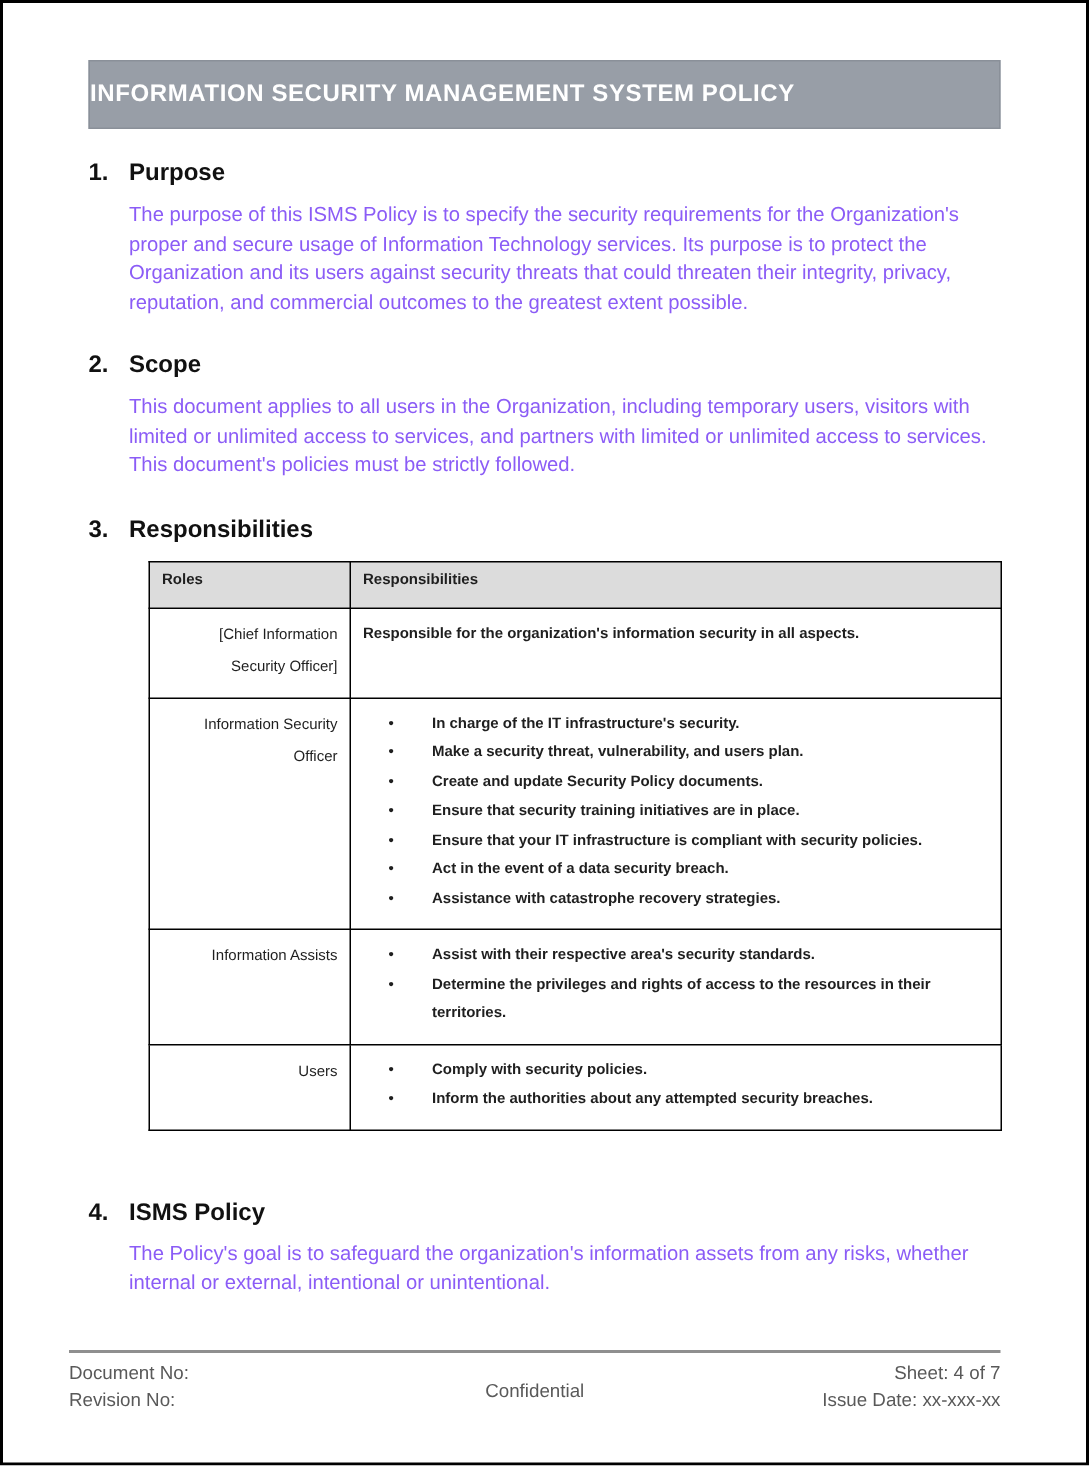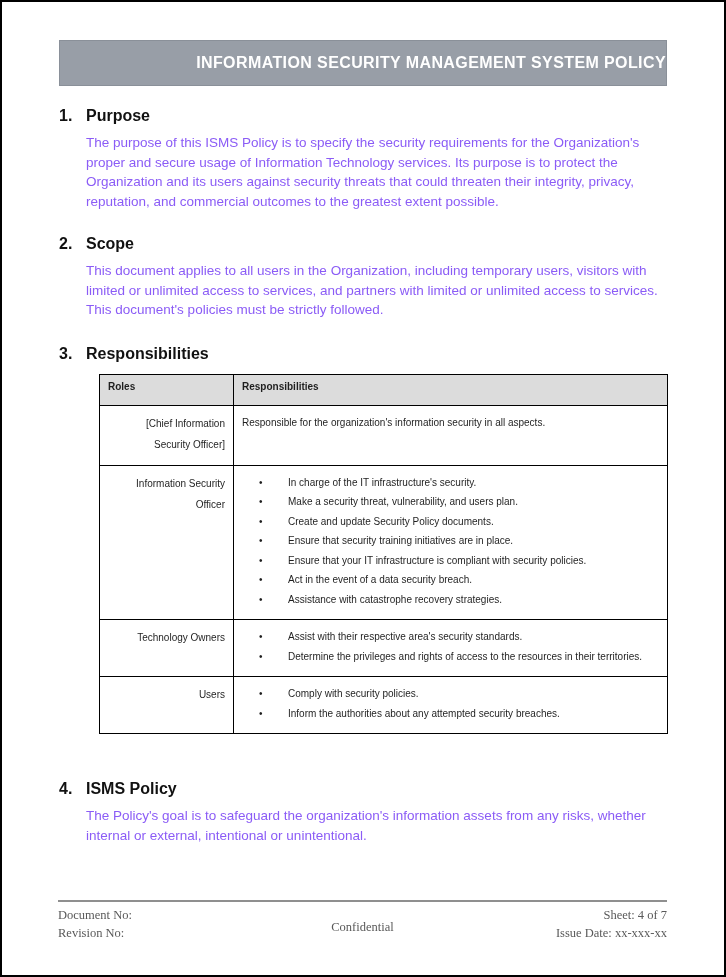--- a/index.html
+++ b/index.html
@@ -19,21 +19,21 @@
   }
   .content {
     padding: 38px 57px 0 57px;
   }
   .banner {
     height: 46px;
     background: #989EA7;
     border: 1px solid #8A9099;
     display: flex;
     align-items: center;
-    justify-content: flex-end;
+    justify-content: flex-start;
   }
   .banner-title {
     color: #ffffff;
     font-weight: bold;
     font-size: 16px;
     letter-spacing: 0.4px;
   }
   .section-heading {
     display: flex;
     font-size: 16px;
@@ -73,41 +73,41 @@
   }
   .resp-table col.c-role { width: 134px; }
   .resp-table td.role-cell {
     padding: 7px 8px 10px 8px;
     line-height: 21px;
     text-align: right;
   }
   .resp-table td.resp-cell {
     padding: 7px 8px 10px 8px;
     line-height: 19.5px;
+    font-weight: bold;
   }
   ul.resp-list {
     list-style: none;
   }
   ul.resp-list li {
     position: relative;
     padding-left: 46px;
     line-height: 19.5px;
   }
   ul.resp-list li::before {
     content: "\2022";
     position: absolute;
     left: 17px;
     top: 0;
   }
   .footer {
     position: absolute;
-    left: 56px;
+    left: 44px;
     right: 57px;
     top: 898px;
-    font-family: Liberation Serif, serif;
   }
   .footer-line {
     border-top: 2px solid #8f8f8f;
     margin-bottom: 5px;
   }
   .footer-grid {
     display: flex;
     font-size: 12.5px;
     line-height: 17.5px;
     color: #595959;
@@ -172,21 +172,21 @@
                 <li>Make a security threat, vulnerability, and users plan.</li>
                 <li>Create and update Security Policy documents.</li>
                 <li>Ensure that security training initiatives are in place.</li>
                 <li>Ensure that your IT infrastructure is compliant with security policies.</li>
                 <li>Act in the event of a data security breach.</li>
                 <li>Assistance with catastrophe recovery strategies.</li>
               </ul>
             </td>
           </tr>
           <tr>
-            <td class="role-cell">Technology Owners</td>
+            <td class="role-cell">Information Assists</td>
             <td class="resp-cell">
               <ul class="resp-list">
                 <li>Assist with their respective area's security standards.</li>
                 <li>Determine the privileges and rights of access to the resources in their territories.</li>
               </ul>
             </td>
           </tr>
           <tr>
             <td class="role-cell">Users</td>
             <td class="resp-cell">

